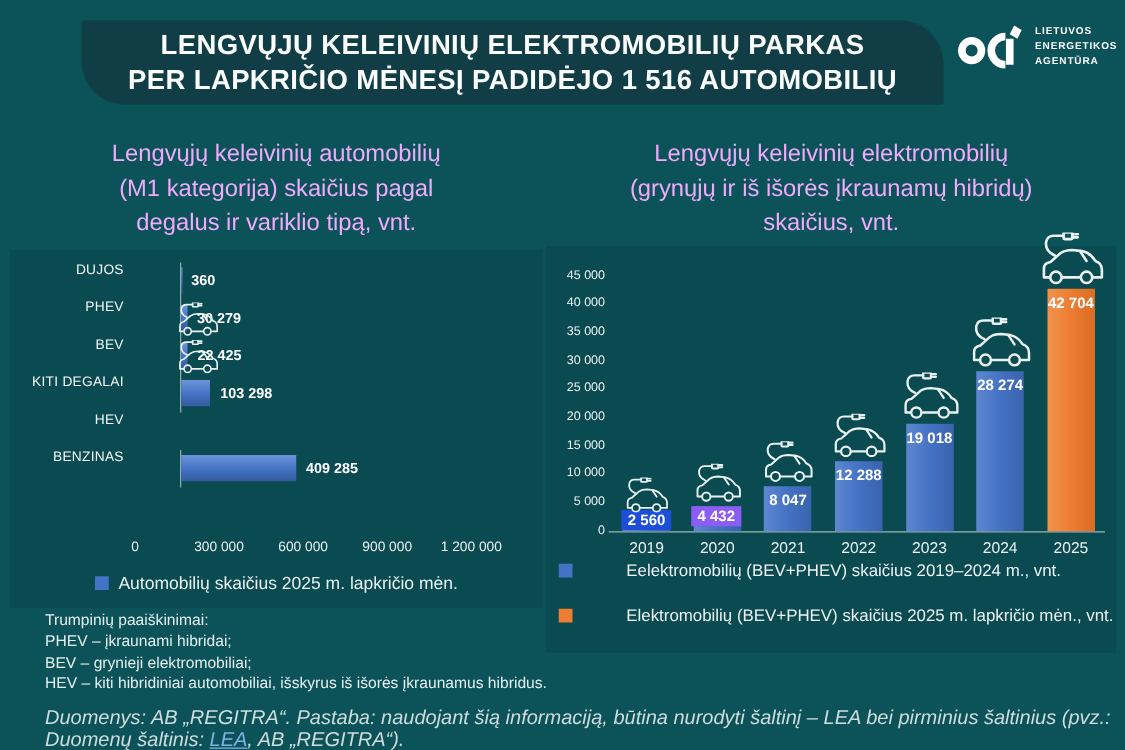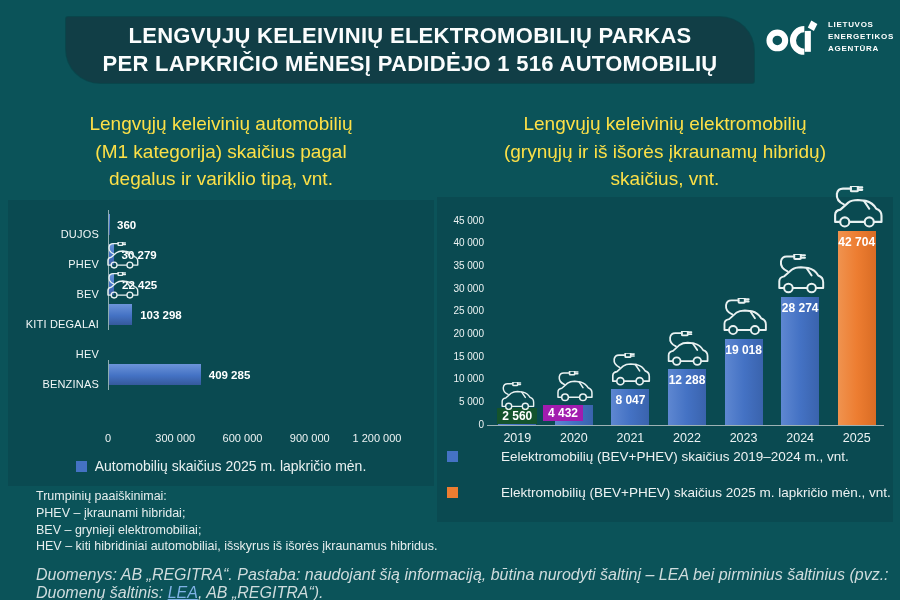--- a/index.html
+++ b/index.html
@@ -14,32 +14,32 @@
     position:absolute;left:66px;top:17px;width:688px;height:66px;
     background:#113E46;border-radius:2px 34px 2px 34px;
     display:flex;flex-direction:column;justify-content:center;align-items:center;
     box-shadow:0 0 0 1px rgba(0,0,0,0.15);
   }
   .header-line{color:#FBFDFD;font-weight:bold;font-size:22px;line-height:28px;letter-spacing:.3px;white-space:nowrap;}
   .logo{position:absolute;left:766px;top:16px;display:flex;align-items:center;gap:8px;}
   .logo-text{color:#fff;font-size:8px;font-weight:bold;letter-spacing:.7px;line-height:1.5;}
   
   .chart-title{
-    position:absolute;top:110px;color:#fde047;font-size:19px;line-height:1.45;
+    position:absolute;top:110px;color:#f0abfc;font-size:19px;line-height:1.45;
     text-align:center;white-space:pre-line;
   }
   .chart-title.lt{left:8px;width:426px;}
   .chart-title.rt{left:437px;width:456px;}
   
   .panel{position:absolute;background:#0A4A51;}
   .panel.lp{left:8px;top:200px;width:426px;height:286px;}
   .panel.rp{left:437px;top:197px;width:456px;height:325px;}
   
   .lrows{position:absolute;left:0;top:10px;width:100%;}
-  .lrow{height:30px;display:flex;align-items:flex-end;}
+  .lrow{height:30px;display:flex;align-items:flex-start;gap:36px;}
   .lrow-label{width:91px;flex:none;text-align:right;padding-right:9px;font-size:11px;color:#F2F7F7;letter-spacing:.2px;}
   .lzone{position:relative;flex:1;height:30px;border-left:1px solid rgba(255,255,255,.55);}
   .hbar{position:absolute;left:0;top:4px;height:21px;
     background:linear-gradient(180deg,#6C94DA 0%,#4472C4 55%,#35599C 100%);}
   .after-bar{position:absolute;top:50%;transform:translateY(-50%);display:flex;align-items:center;gap:6px;}
   .bar-val{font-weight:bold;font-size:11.5px;color:#fff;white-space:nowrap;}
   .lxticks span{position:absolute;top:232px;transform:translateX(-50%);font-size:11px;color:#EDF3F3;white-space:nowrap;}
   .legend-row{position:absolute;display:flex;align-items:center;gap:8px;}
   .legend-row.lleg{top:258px;left:0;width:100%;justify-content:center;}
   .legend-sq{width:11px;height:11px;flex:none;}
@@ -186,26 +186,26 @@
       <span class="ylab" style="top: 130.833px;">20 000</span>
       <span class="ylab" style="top: 108.167px;">25 000</span>
       <span class="ylab" style="top: 85.5px;">30 000</span>
       <span class="ylab" style="top: 62.8333px;">35 000</span>
       <span class="ylab" style="top: 40.1667px;">40 000</span>
       <span class="ylab" style="top: 17.5px;">45 000</span>
     </div>
   <div class="baseline"></div>
   <div class="rbars" id="rbars">
       <div class="vbar" style="left: 9.28571px; height: 11.6053px;"></div>
-      <span class="rval chip" style="background: #14532d; bottom: 1px; left: 28.2857px;">2 560</span>
+      <span class="rval chip" style="background: #1d4ed8; bottom: 1px; left: 28.2857px;">2 560</span>
       <svg viewBox="0 0 64 48" class="car" width="38" height="28.5" style="left: 28.2857px; bottom: 14.6053px;">
         <use href="#ev-car"></use>
       </svg>
       <div class="vbar" style="left: 65.8571px; height: 20.0917px;"></div>
-      <span class="rval chip" style="background: #a21caf; bottom: 4.09173px; left: 74px;">4 432</span>
+      <span class="rval chip" style="background: #8b5cf6; bottom: 4.09173px; left: 84px;">4 432</span>
       <svg viewBox="0 0 64 48" class="car" width="41" height="30.75" style="left: 84.8571px; bottom: 23.0917px;">
         <use href="#ev-car"></use>
       </svg>
       <div class="vbar" style="left: 122.429px; height: 36.4797px;"></div>
       <span class="rval" style="bottom: 18.4797px; left: 141.429px;">8 047</span>
       <svg viewBox="0 0 64 48" class="car" width="44" height="33" style="left: 141.429px; bottom: 39.4797px;">
         <use href="#ev-car"></use>
       </svg>
       <div class="vbar" style="left: 179px; height: 55.7056px;"></div>
       <span class="rval" style="bottom: 37.7056px; left: 198px;">12 288</span>

